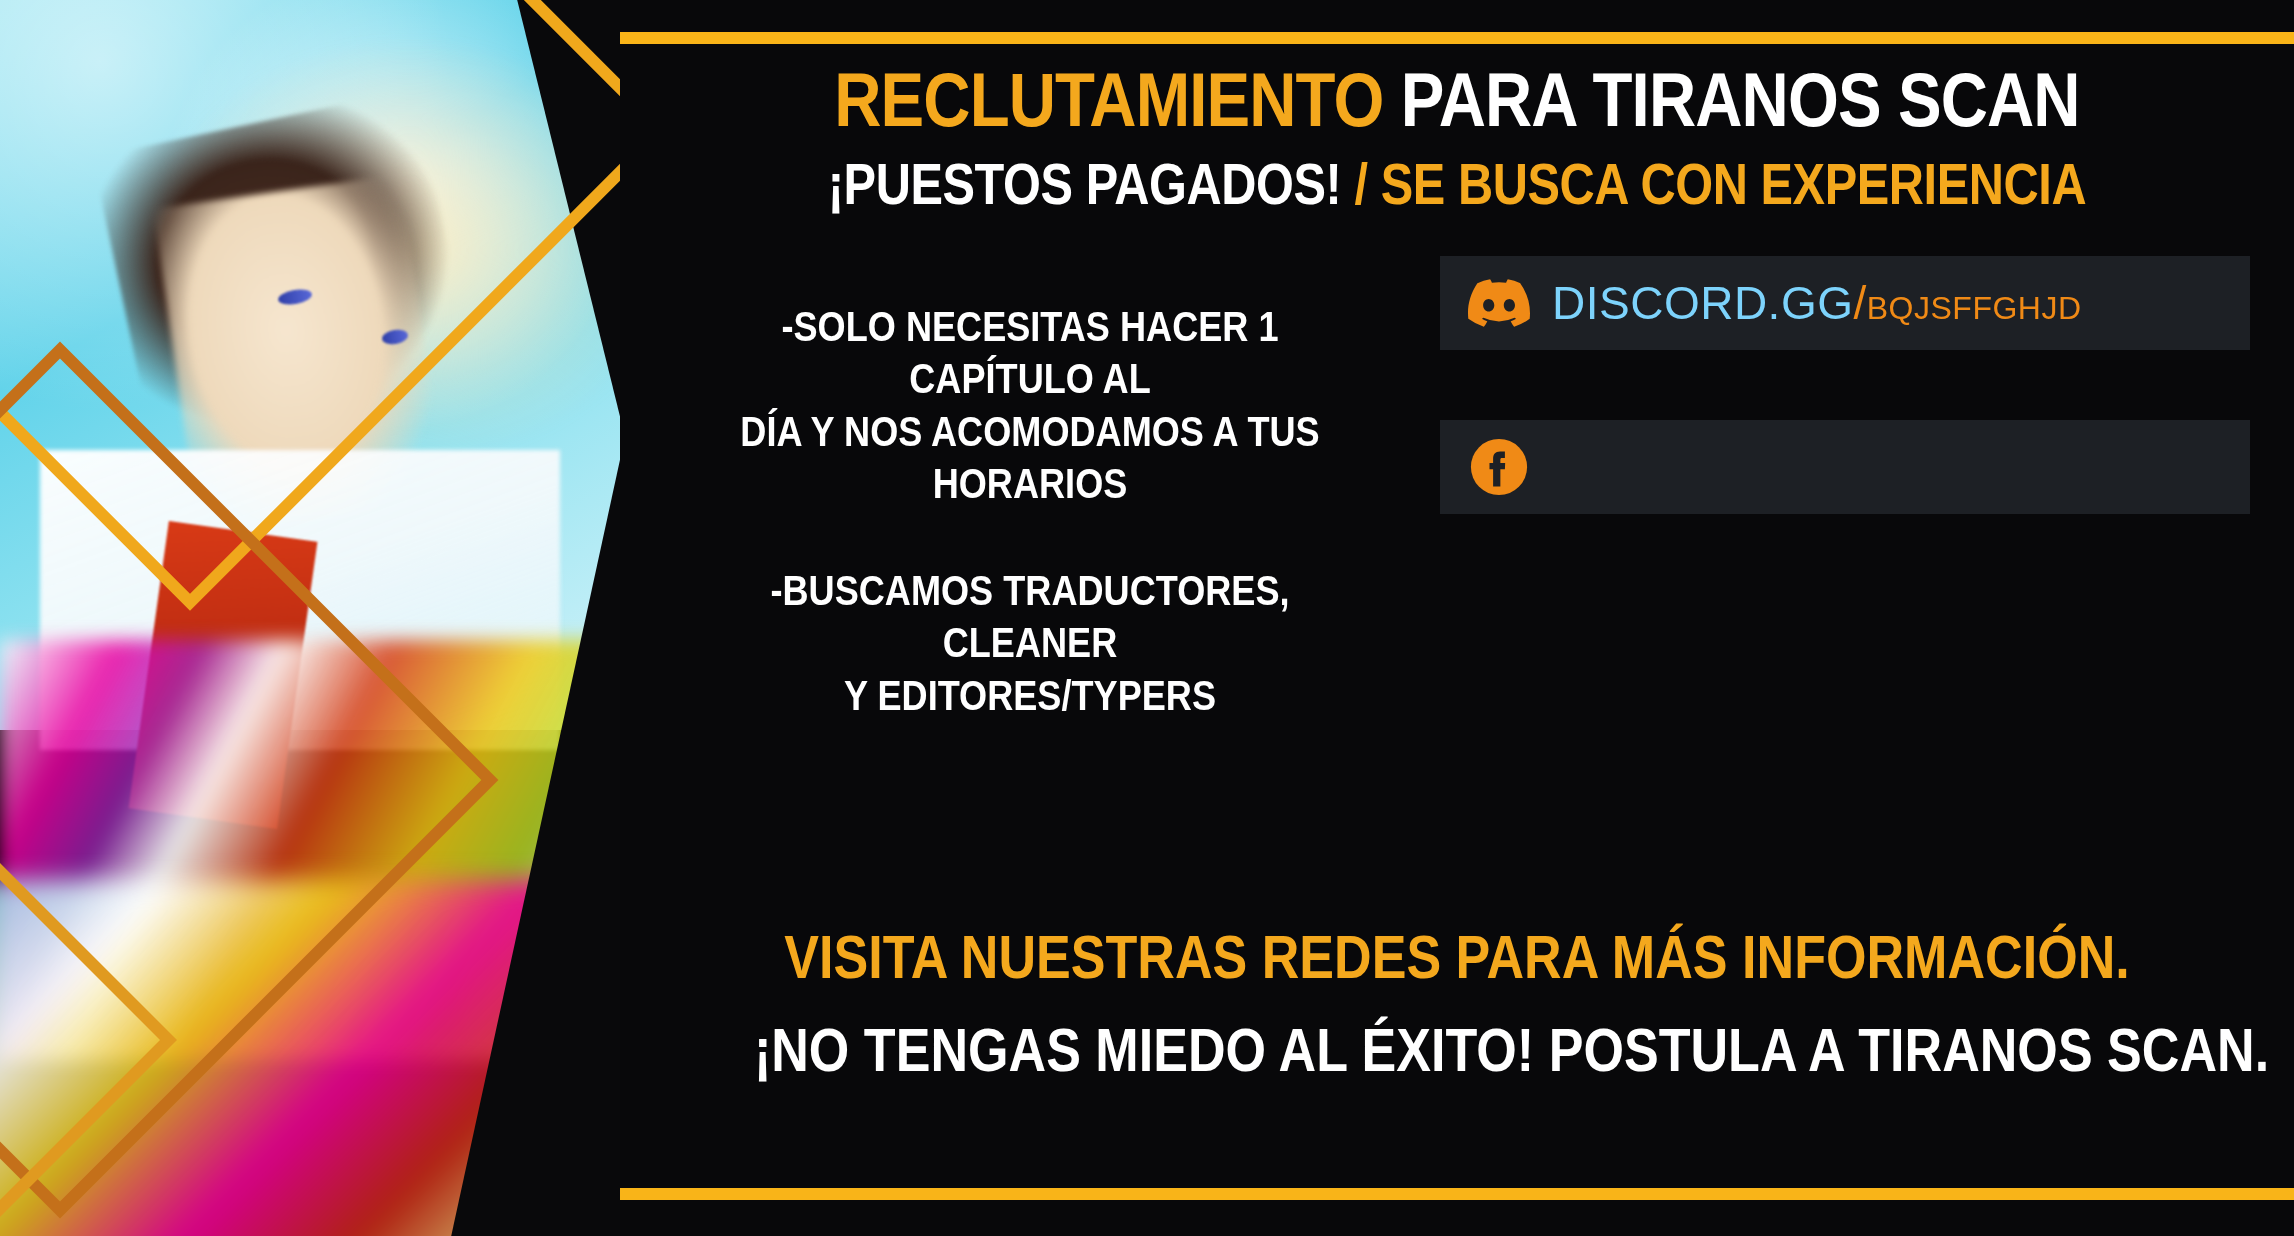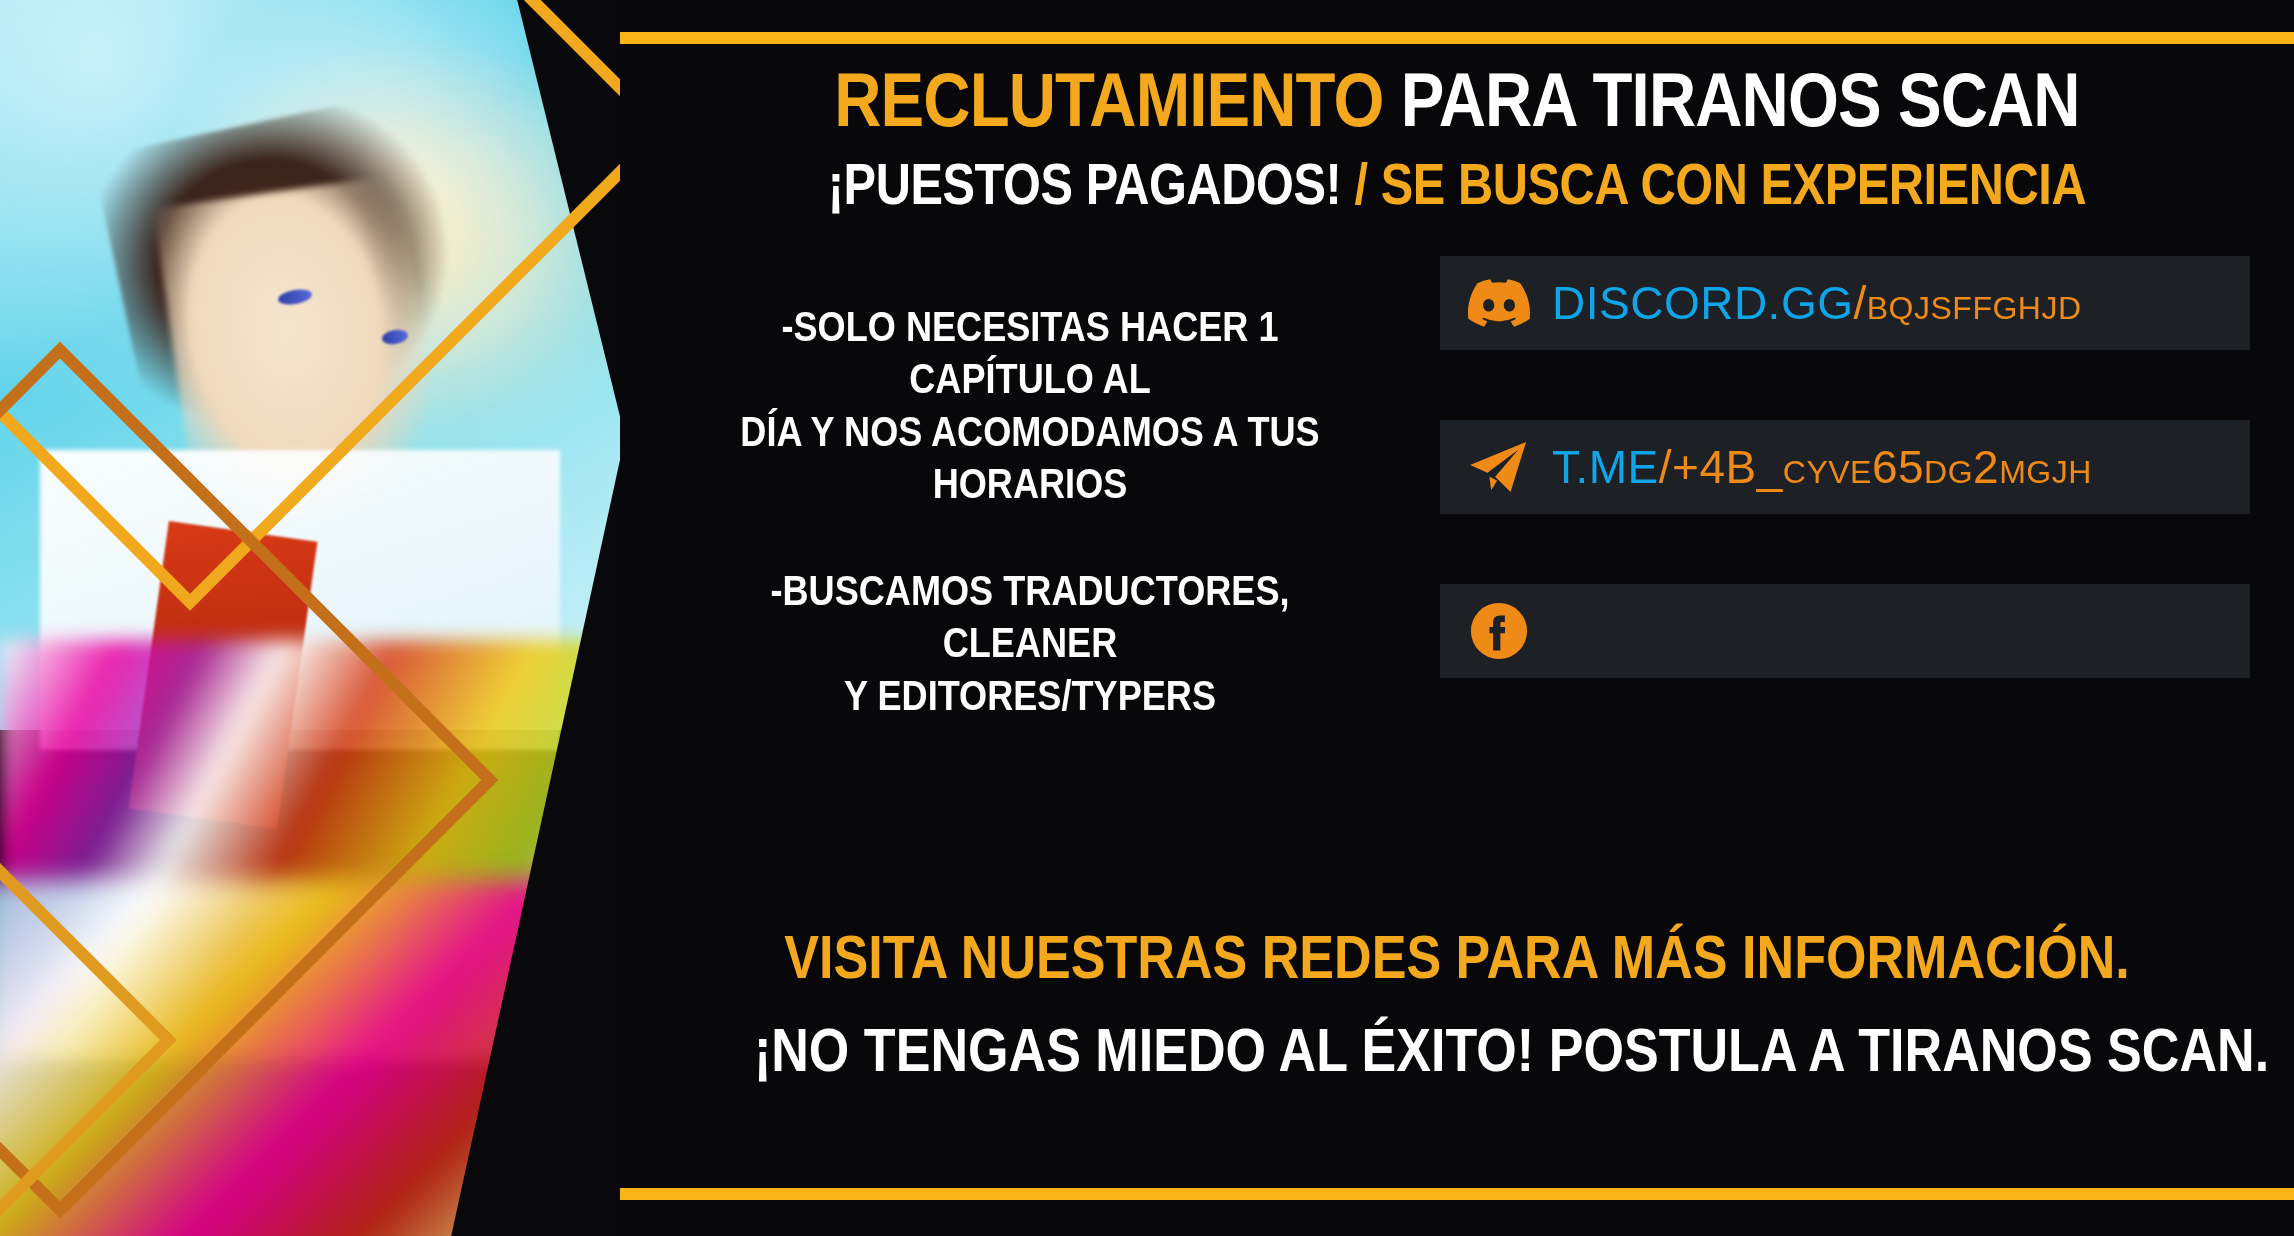--- a/index.html
+++ b/index.html
@@ -222,21 +222,21 @@
     display:flex; align-items:center; justify-content:center;
     margin-right:22px;
   }
   .badge .btext{
     font-family:"Liberation Sans","Liberation Sans Narrow", sans-serif;
     font-size:46px;
     font-weight:normal;
     letter-spacing:.5px;
     white-space:nowrap;
   }
-  .badge .btext .w{ color:#0ea5e9; }
+  .badge .btext .w{ color:#7dd3fc; }
   .badge .btext .o{ color:#f08a16; }
   .badge .btext .sc{ font-variant:small-caps; text-transform:lowercase; }
 
   .badge.fb .btext{ font-family:"Liberation Sans Narrow","Liberation Sans", sans-serif; font-weight:bold; }
 
   
   .cta{
     position:absolute; left:0; top:910px;
     width:1674px;
     text-align:center;
@@ -302,31 +302,20 @@
         <span class="bicon">
           <svg width="62" height="48" viewBox="0 0 71 55" aria-hidden="true">
             <path fill="#f08a16" d="M60.1 4.9A58.5 58.5 0 0 0 45.6.4a.2.2 0 0 0-.2.1c-.6 1.1-1.3 2.6-1.8 3.7a54 54 0 0 0-16.2 0c-.5-1.2-1.2-2.6-1.9-3.7a.2.2 0 0 0-.2-.1 58.4 58.4 0 0 0-14.5 4.5.2.2 0 0 0-.1.1C1.6 18.7-1 32.1.3 45.4a.2.2 0 0 0 .1.2 58.8 58.8 0 0 0 17.7 9 .2.2 0 0 0 .3-.1c1.3-1.9 2.6-3.8 3.6-5.9a.2.2 0 0 0-.1-.3 38.7 38.7 0 0 1-5.5-2.6.2.2 0 0 1 0-.4l1.1-.9a.2.2 0 0 1 .2 0 41.9 41.9 0 0 0 35.6 0 .2.2 0 0 1 .2 0l1.1.9a.2.2 0 0 1 0 .4 36.3 36.3 0 0 1-5.5 2.6.2.2 0 0 0-.1.3c1.1 2.1 2.3 4 3.6 5.9a.2.2 0 0 0 .3.1 58.6 58.6 0 0 0 17.7-9 .2.2 0 0 0 .1-.2c1.5-15.3-2.6-28.6-10.9-40.4a.2.2 0 0 0-.1-.1zM23.7 37.3c-3.5 0-6.4-3.2-6.4-7.2s2.8-7.2 6.4-7.2c3.6 0 6.5 3.3 6.4 7.2 0 4-2.8 7.2-6.4 7.2zm23.7 0c-3.5 0-6.4-3.2-6.4-7.2s2.8-7.2 6.4-7.2c3.6 0 6.5 3.3 6.4 7.2 0 4-2.8 7.2-6.4 7.2z"></path>
           </svg>
         </span>
         <span class="btext">
           <span class="w">DISCORD.GG</span><span class="o">/</span><span class="o sc">bQJsFFgHJd</span>
         </span>
       </div>
 
-      <div class="badge">
-        <span class="bicon">
-          <svg width="62" height="54" viewBox="0 0 64 56" aria-hidden="true">
-            <path fill="#f08a16" d="M2 26 60 2 44 54 28 38 52 10 20 34 2 26z"></path>
-            <path fill="#f08a16" d="M22 38l2 14 6-10-8-4z"></path>
-          </svg>
-        </span>
-        <span class="btext">
-          <span class="w">T.ME</span><span class="o">/+4B_</span><span class="o sc">CyVe65DG2MGJh</span>
-        </span>
-      </div>
 
       <div class="badge fb">
         <span class="bicon">
           <svg width="58" height="58" viewBox="0 0 64 64" aria-hidden="true">
             <circle cx="32" cy="32" r="31" fill="#f08a16"></circle>
             <path fill="#1d2025" d="M38.5 34.5h-5v19h-8v-19h-4v-7h4v-4.6c0-4.6 2.2-7.9 7.7-7.9h5.3v7h-3.3c-1.2 0-1.7.6-1.7 1.8v3.7h5.3l-.3 7z"></path>
           </svg>
         </span>
       </div>
 

